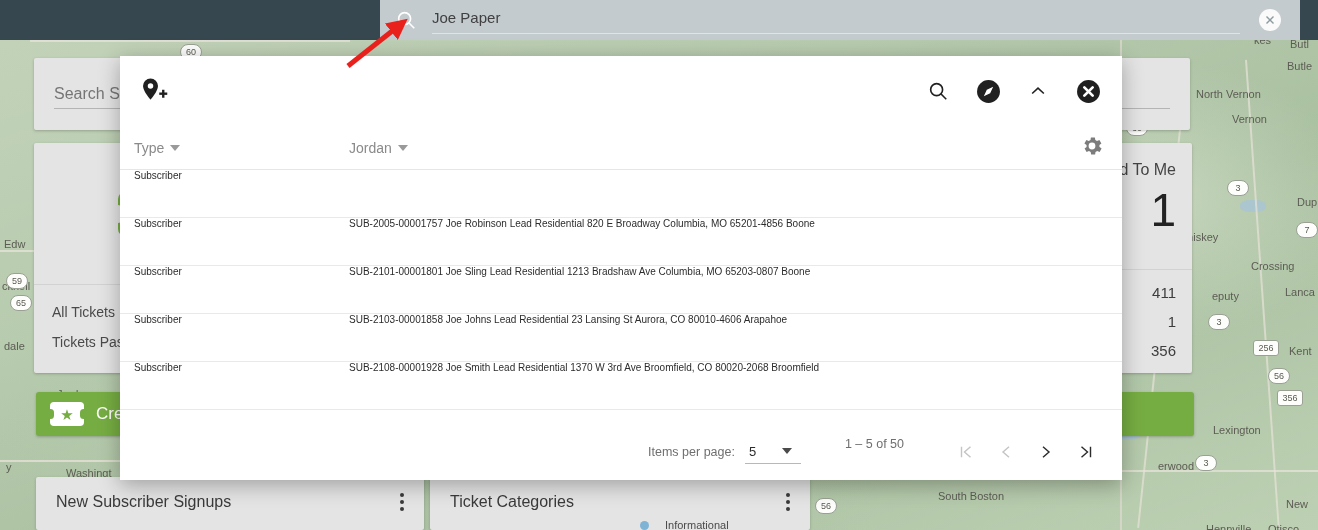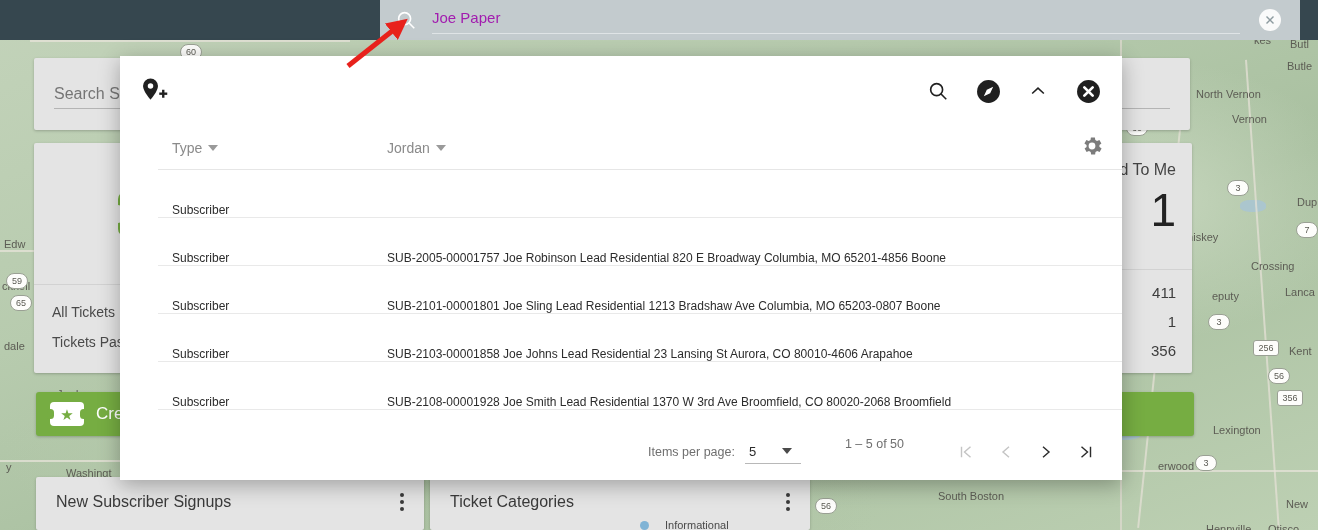--- a/index.html
+++ b/index.html
@@ -72,21 +72,21 @@
   }
   #global-search-field {
     flex: 1; position: relative; height: 40px;
     display: flex; align-items: center;
   }
   #global-search-input {
     width: 100%;
     border: none; outline: none; background: transparent;
     font-family: "Liberation Sans", sans-serif;
     font-size: 15px;
-    color: #a21caf;
+    color: #404040;
     padding: 0 0 4px 0;
     border-bottom: 1px solid #dfe4e6;
     height: 28px;
   }
   #global-search-clear {
     width: 60px; display: flex; align-items: center; justify-content: center;
   }
   .clear-circle {
     width: 22px; height: 22px; border-radius: 50%;
     background: #fafafa;
@@ -222,21 +222,21 @@
   #dialog-header .dh-left { display: flex; align-items: center; }
   #dialog-header .dh-right {
     margin-left: auto; display: flex; align-items: center; gap: 22px;
   }
   .icon-btn {
     width: 28px; height: 28px;
     display: flex; align-items: center; justify-content: center;
     color: #202020;
   }
 
-  #results-table { flex: 1; display: flex; flex-direction: column; margin-left: 38px; }
+  #results-table { flex: 1; display: flex; flex-direction: column; }
   #results-header-row {
     height: 44px; display: flex; align-items: center;
     padding: 0 18px 0 14px;
     border-bottom: 1px solid #e6e6e6;
   }
   .col-type   { width: 215px; padding-left: 0px; }
   .col-result { flex: 1; }
   #results-header-row .th {
     font-size: 14px; color: #8a8a8a;
     display: flex; align-items: center; gap: 6px;
@@ -244,24 +244,24 @@
   .caret-down {
     width: 0; height: 0;
     border-left: 5px solid transparent;
     border-right: 5px solid transparent;
     border-top: 6px solid #9a9a9a;
     display: block;
   }
   #settings-gear { margin-left: auto; color: #7c7c7c; }
 
   .result-row {
-    height: 48px; display: flex; align-items: flex-end;
+    height: 48px; display: flex; align-items: flex-start;
     padding: 0 18px 0 14px;
     border-bottom: 1px solid #e9e9e9;
-    font-size: 12px; color: #2c2c2c;
+    font-size: 10px; color: #2c2c2c;
   }
   .result-row .cell-type { width: 215px; }
   .result-row .cell-result { flex: 1; white-space: nowrap; }
 
   #paginator {
     height: 56px; flex: 0 0 56px;
     display: flex; align-items: center; justify-content: flex-end;
     padding-right: 16px; gap: 0;
     font-size: 12.5px; color: #6f6f6f;
   }

